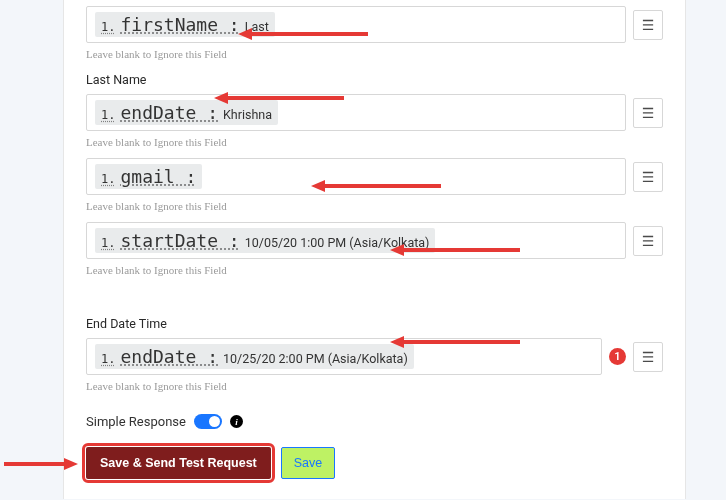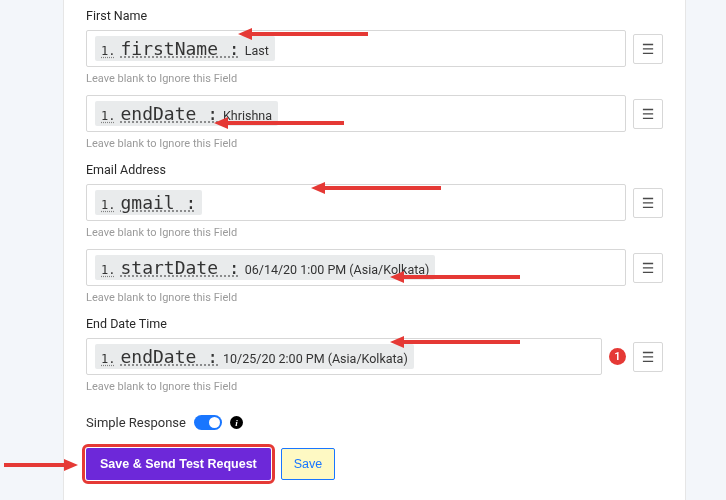--- a/index.html
+++ b/index.html
@@ -95,20 +95,21 @@
     height: 17px;
     border-radius: 50%;
     display: flex;
     align-items: center;
     justify-content: center;
   }
   .hint {
     font-size: 11px;
     color: #9a9a9a;
     margin-top: 5px;
+    font-family: Liberation Serif, serif;
   }
   .toggle-row {
     display: flex;
     align-items: center;
     gap: 8px;
     margin-top: 18px;
   }
   .toggle {
     width: 28px;
     height: 15px;
@@ -147,54 +148,53 @@
     font-style: italic;
   }
   .button-row {
     position: relative;
     display: flex;
     align-items: center;
     gap: 10px;
     margin-top: 18px;
   }
   .btn-primary {
-    background: #6d28d9;
+    background: #7f1d1d;
     color: #fff;
     border: none;
     padding: 9px 14px;
     font-weight: 600;
     font-size: 12.5px;
     border-radius: 2px;
     outline: 3px solid #e53935;
     outline-offset: 1px;
     cursor: pointer;
   }
   .btn-secondary {
-    background: #fef9c3;
+    background: #bef264;
     color: #1976ff;
     border: 1px solid #1976ff;
     padding: 8px 12px;
     font-size: 12.5px;
     border-radius: 2px;
     cursor: pointer;
   }
   
   .arrow {
     position: absolute;
     pointer-events: none;
   }
   .arrow svg { display: block; }
 </style>
 </head>
 <body>
 
 <div class="panel">
 
   <div class="field-group" style="position:relative;">
-    <div class="field-label">First Name</div>
     <div class="input-row">
       <div class="field-box">
         <span class="token">
           <span class="tk-num">1.</span>
           <span class="tk-key">firstName :</span>
           <span class="tk-val">Last</span>
         </span>
       </div>
       <div class="menu-btn">
         <span>☰</span>
@@ -203,20 +203,21 @@
     <div class="hint">Leave blank to Ignore this Field</div>
     <div class="arrow" style="left:152px; top:26px;">
       <svg width="130" height="16">
           <polygon points="0,8 14,2 14,14" fill="#e53935"></polygon>
           <rect x="12" y="6" width="118" height="4" fill="#e53935"></rect>
         </svg>
     </div>
   </div>
 
   <div class="field-group" style="position:relative;">
+    <div class="field-label">Last Name</div>
     <div class="input-row">
       <div class="field-box">
         <span class="token">
           <span class="tk-num">1.</span>
           <span class="tk-key">endDate :</span>
           <span class="tk-val">Khrishna</span>
         </span>
       </div>
       <div class="menu-btn">
         <span>☰</span>
@@ -225,21 +226,20 @@
     <div class="hint">Leave blank to Ignore this Field</div>
     <div class="arrow" style="left:128px; top:26px;">
       <svg width="130" height="16">
           <polygon points="0,8 14,2 14,14" fill="#e53935"></polygon>
           <rect x="12" y="6" width="118" height="4" fill="#e53935"></rect>
         </svg>
     </div>
   </div>
 
   <div class="field-group" style="position:relative;">
-    <div class="field-label">Email Address</div>
     <div class="input-row">
       <div class="field-box">
         <span class="token">
           <span class="tk-num">1.</span>
           <span class="tk-key">gmail :</span>
         </span>
       </div>
       <div class="menu-btn">
         <span>☰</span>
       </div>
@@ -252,37 +252,37 @@
         </svg>
     </div>
   </div>
 
   <div class="field-group" style="position:relative;">
     <div class="input-row">
       <div class="field-box">
         <span class="token">
           <span class="tk-num">1.</span>
           <span class="tk-key">startDate :</span>
-          <span class="tk-val">06/14/20 1:00 PM (Asia/Kolkata)</span>
+          <span class="tk-val">10/05/20 1:00 PM (Asia/Kolkata)</span>
         </span>
       </div>
       <div class="menu-btn">
         <span>☰</span>
       </div>
     </div>
     <div class="hint">Leave blank to Ignore this Field</div>
     <div class="arrow" style="left:304px; top:26px;">
       <svg width="130" height="16">
           <polygon points="0,8 14,2 14,14" fill="#e53935"></polygon>
           <rect x="12" y="6" width="118" height="4" fill="#e53935"></rect>
         </svg>
     </div>
   </div>
 
-  <div class="field-group" style="position:relative;">
+  <div class="field-group" style="position:relative;margin-top:28px;">
     <div class="field-label">End Date Time</div>
     <div class="input-row">
       <div class="field-box">
         <span class="token">
           <span class="tk-num">1.</span>
           <span class="tk-key">endDate :</span>
           <span class="tk-val">10/25/20 2:00 PM (Asia/Kolkata)</span>
         </span>
       </div>
       <div class="badge-red">1</div>

